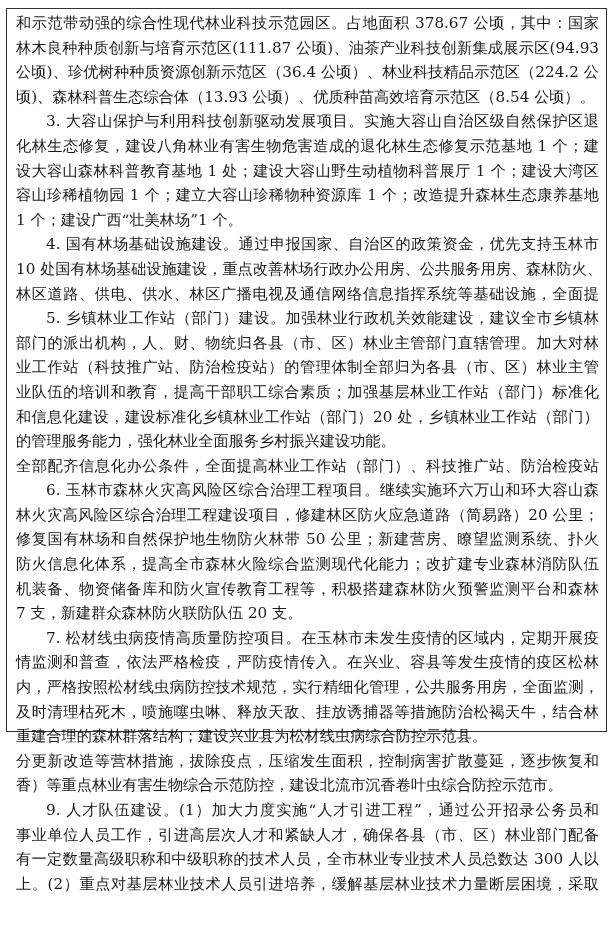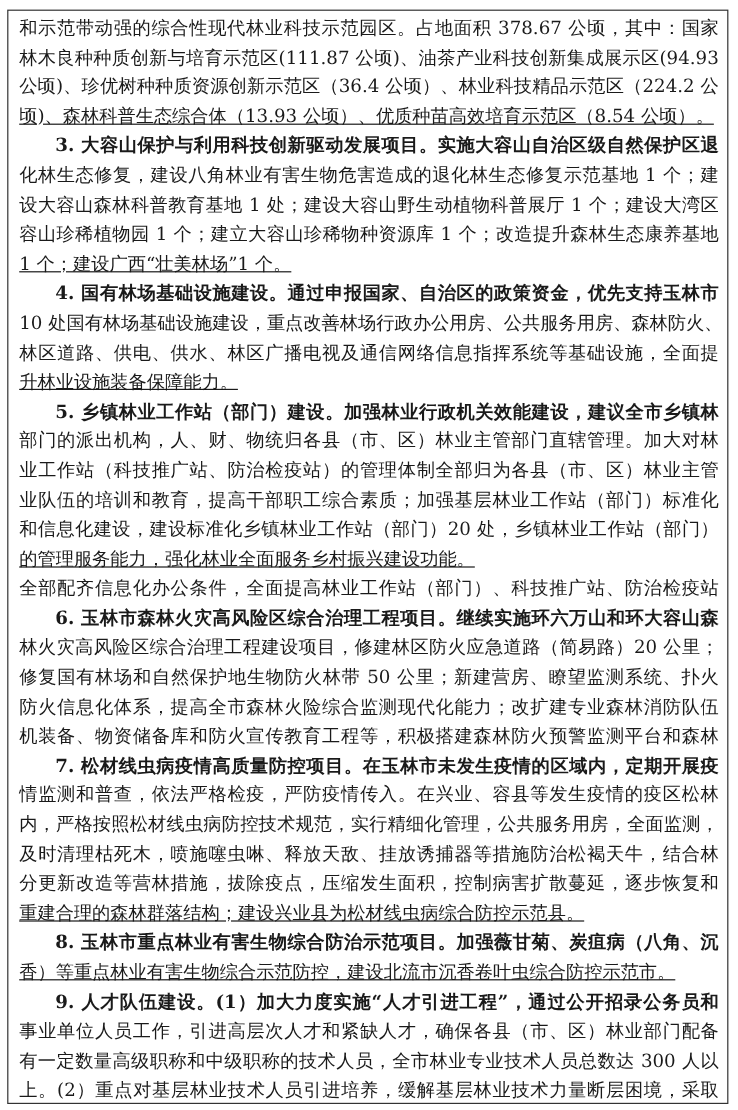--- a/index.html
+++ b/index.html
@@ -13,21 +13,21 @@
       position: relative;
       overflow: hidden;
       font-family: "DejaVu Serif", "Liberation Serif", serif;
       color: #1a1a1a;
     }
     .frame {
       position: absolute;
       left: 6px;
       top: 8px;
       width: 601px;
-      height: 912px;
+      height: 724px;
       border: 1.5px solid #333333;
       box-sizing: border-box;
       background: #ffffff;
     }
     .content {
       position: absolute;
       left: 9px;
       top: 2px;
       width: 583px;
     }
@@ -37,25 +37,23 @@
       line-height: 24.6px;
       font-size: 15.2px;
       letter-spacing: 0px;
       white-space: nowrap;
       text-align: justify;
       text-align-last: justify;
       overflow: visible;
     }
     .line.last {
       text-align-last: left;
-      text-decoration: underline;
     }
     .line.indent {
       padding-left: 30px;
-      font-weight: bold;
     }
   </style>
 </head>
 <body>
 
 <div class="frame">
   <div class="content">
 
     <div>
       <span class="line">和示范带动强的综合性现代林业科技示范园区。占地面积 378.67 公顷，其中：国家</span>
@@ -69,52 +67,51 @@
       <span class="line">化林生态修复，建设八角林业有害生物危害造成的退化林生态修复示范基地 1 个；建</span>
       <span class="line">设大容山森林科普教育基地 1 处；建设大容山野生动植物科普展厅 1 个；建设大湾区</span>
       <span class="line">容山珍稀植物园 1 个；建立大容山珍稀物种资源库 1 个；改造提升森林生态康养基地</span>
       <span class="line last">1 个；建设广西“壮美林场”1 个。</span>
     </div>
 
     <div>
       <span class="line indent">4. 国有林场基础设施建设。通过申报国家、自治区的政策资金，优先支持玉林市</span>
       <span class="line">10 处国有林场基础设施建设，重点改善林场行政办公用房、公共服务用房、森林防火、</span>
       <span class="line">林区道路、供电、供水、林区广播电视及通信网络信息指挥系统等基础设施，全面提</span>
-      <span class="line last">升林业设施装备保障能力。</span>
     </div>
 
     <div>
       <span class="line indent">5. 乡镇林业工作站（部门）建设。加强林业行政机关效能建设，建议全市乡镇林</span>
       <span class="line">部门的派出机构，人、财、物统归各县（市、区）林业主管部门直辖管理。加大对林</span>
       <span class="line">业工作站（科技推广站、防治检疫站）的管理体制全部归为各县（市、区）林业主管</span>
       <span class="line">业队伍的培训和教育，提高干部职工综合素质；加强基层林业工作站（部门）标准化</span>
       <span class="line">和信息化建设，建设标准化乡镇林业工作站（部门）20 处，乡镇林业工作站（部门）</span>
       <span class="line last">的管理服务能力，强化林业全面服务乡村振兴建设功能。</span>
       <span class="line">全部配齐信息化办公条件，全面提高林业工作站（部门）、科技推广站、防治检疫站</span>
     </div>
 
     <div>
       <span class="line indent">6. 玉林市森林火灾高风险区综合治理工程项目。继续实施环六万山和环大容山森</span>
       <span class="line">林火灾高风险区综合治理工程建设项目，修建林区防火应急道路（简易路）20 公里；</span>
       <span class="line">修复国有林场和自然保护地生物防火林带 50 公里；新建营房、瞭望监测系统、扑火</span>
       <span class="line">防火信息化体系，提高全市森林火险综合监测现代化能力；改扩建专业森林消防队伍</span>
       <span class="line">机装备、物资储备库和防火宣传教育工程等，积极搭建森林防火预警监测平台和森林</span>
+      <span class="line last">7 支，新建群众森林防火联防队伍 20 支。</span>
     </div>
 
     <div>
       <span class="line indent">7. 松材线虫病疫情高质量防控项目。在玉林市未发生疫情的区域内，定期开展疫</span>
       <span class="line">情监测和普查，依法严格检疫，严防疫情传入。在兴业、容县等发生疫情的疫区松林</span>
       <span class="line">内，严格按照松材线虫病防控技术规范，实行精细化管理，公共服务用房，全面监测，</span>
       <span class="line">及时清理枯死木，喷施噻虫啉、释放天敌、挂放诱捕器等措施防治松褐天牛，结合林</span>
+      <span class="line last">重建合理的森林群落结构；建设兴业县为松材线虫病综合防控示范县。</span>
       <span class="line">分更新改造等营林措施，拔除疫点，压缩发生面积，控制病害扩散蔓延，逐步恢复和</span>
-      <span class="line last">重建合理的森林群落结构；建设兴业县为松材线虫病综合防控示范县。</span>
     </div>
 
     <div>
-      <span class="line indent">8. 玉林市重点林业有害生物综合防治示范项目。加强薇甘菊、炭疽病（八角、沉</span>
       <span class="line last">香）等重点林业有害生物综合示范防控，建设北流市沉香卷叶虫综合防控示范市。</span>
     </div>
 
     <div>
       <span class="line indent">9. 人才队伍建设。(1）加大力度实施“人才引进工程”，通过公开招录公务员和</span>
       <span class="line">事业单位人员工作，引进高层次人才和紧缺人才，确保各县（市、区）林业部门配备</span>
       <span class="line">有一定数量高级职称和中级职称的技术人员，全市林业专业技术人员总数达 300 人以</span>
       <span class="line">上。(2）重点对基层林业技术人员引进培养，缓解基层林业技术力量断层困境，采取</span>
 
     </div>

